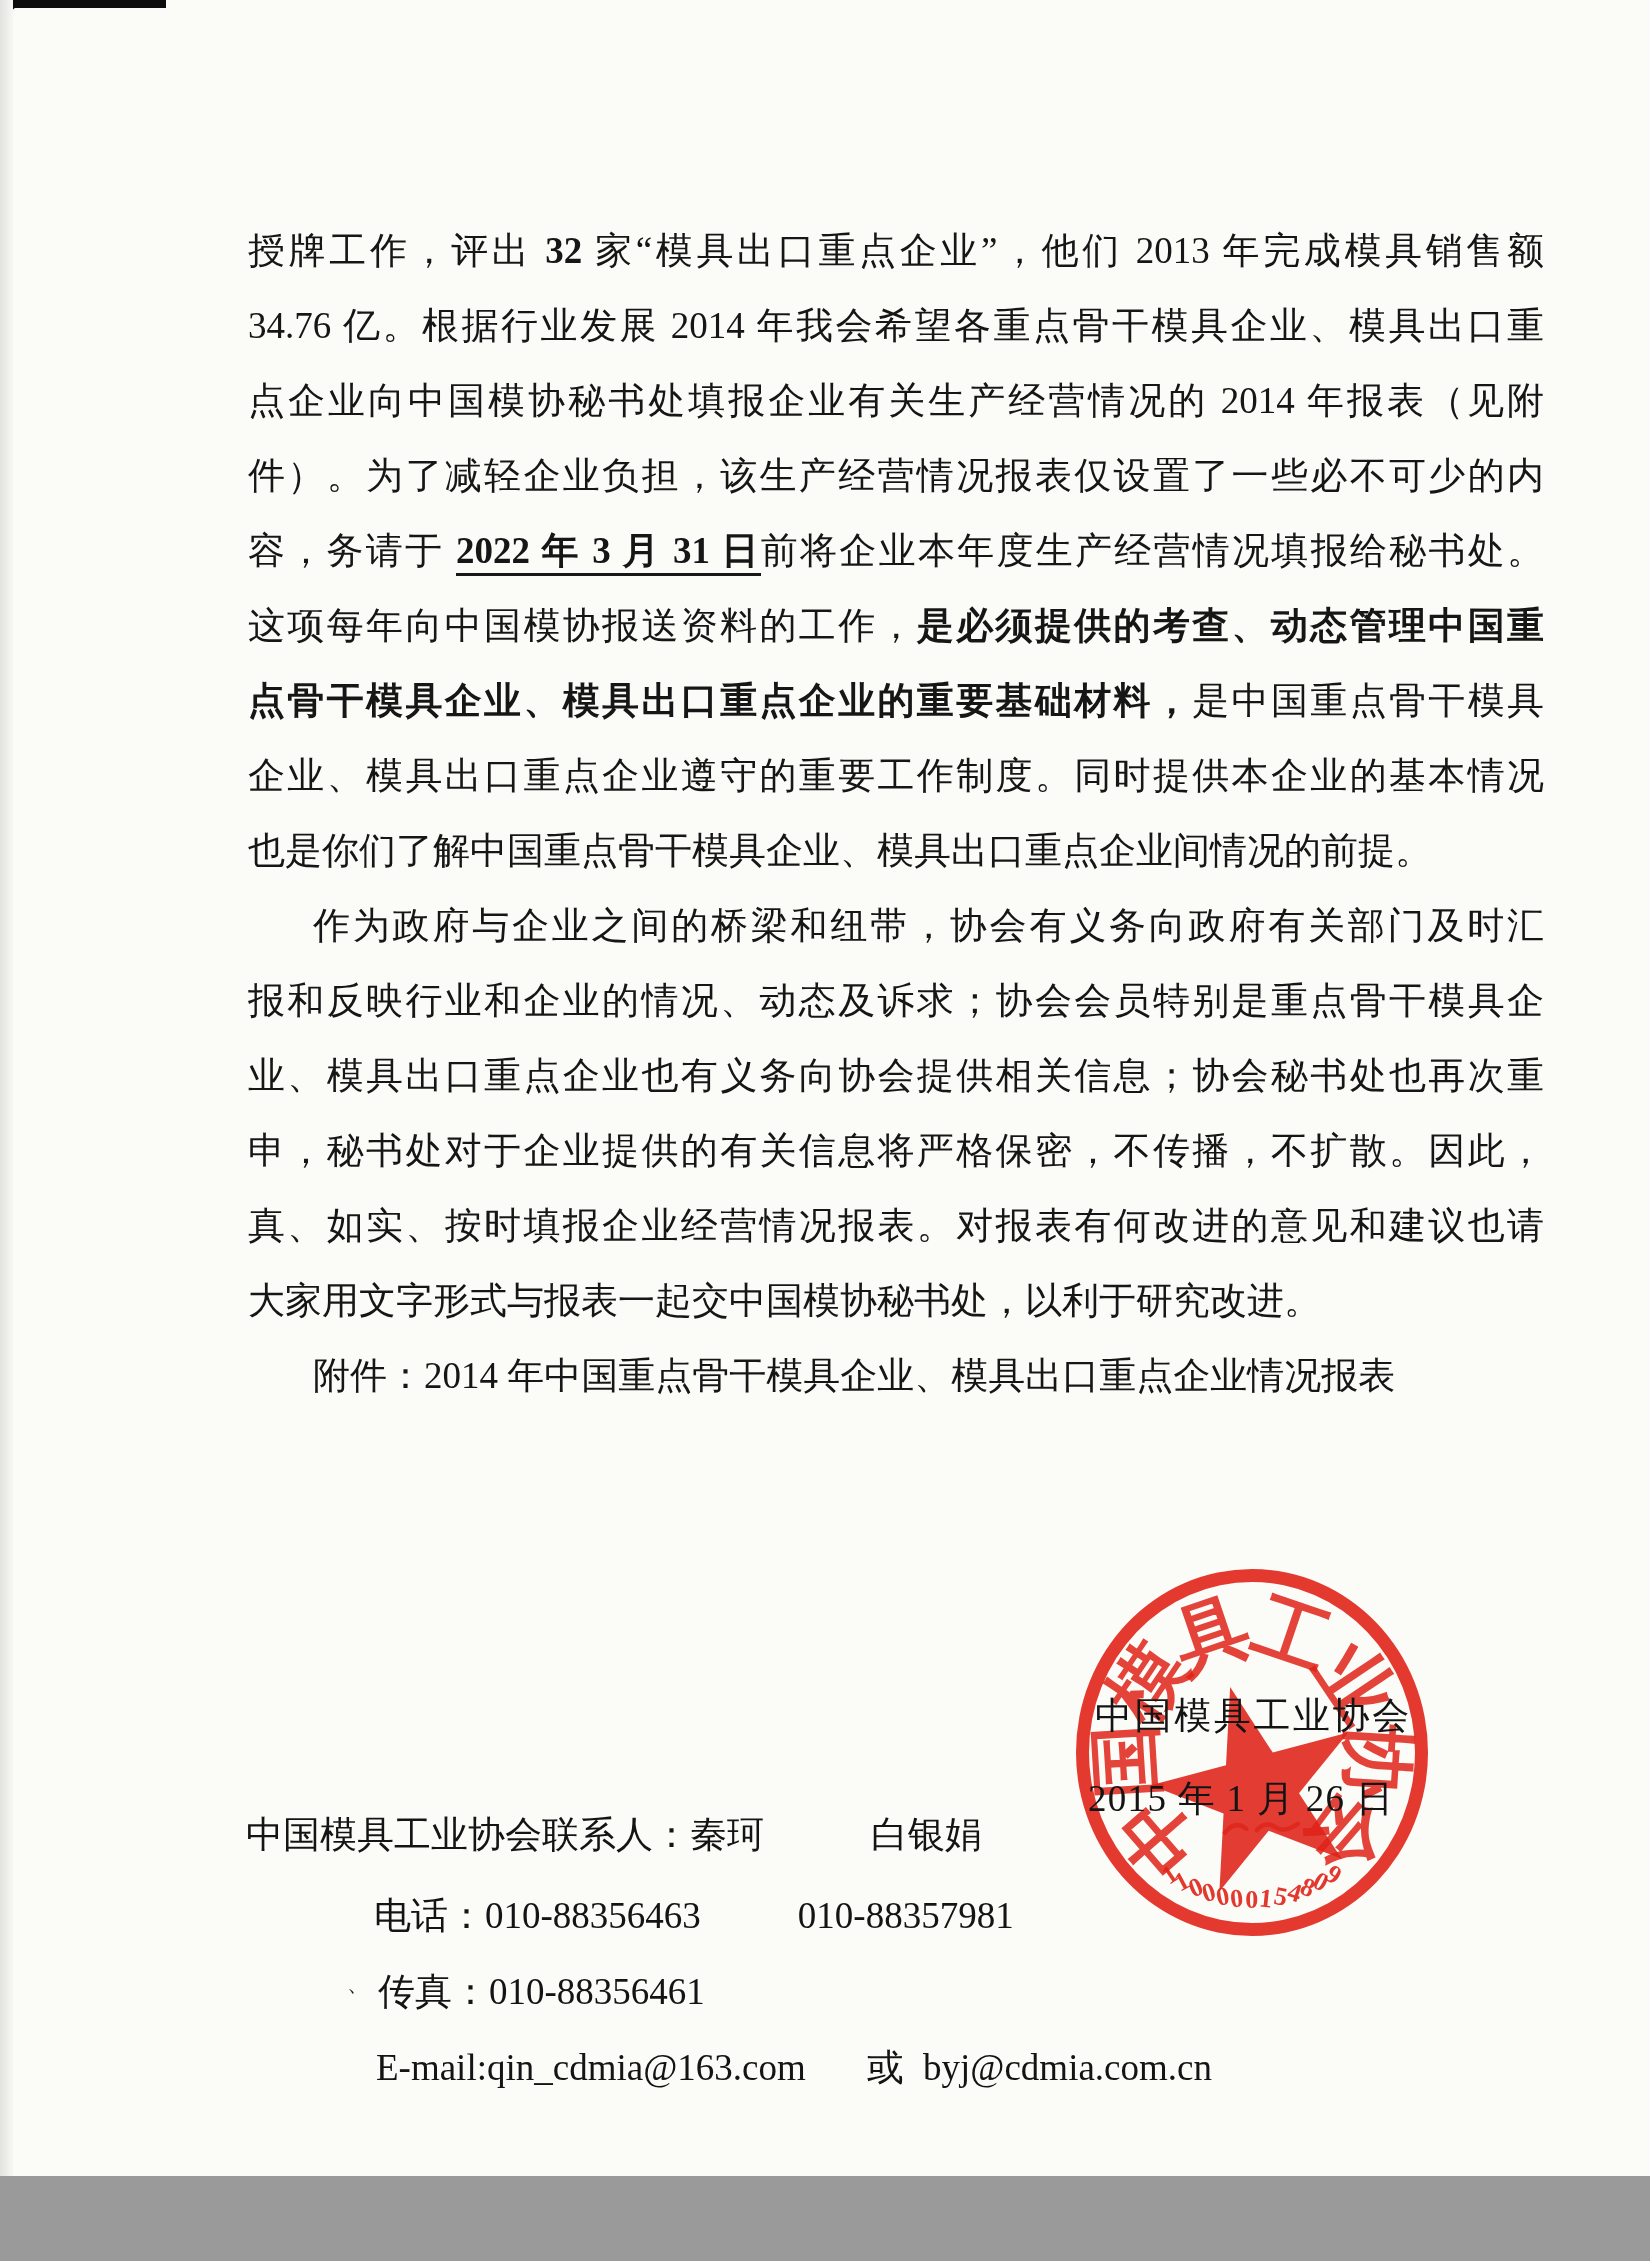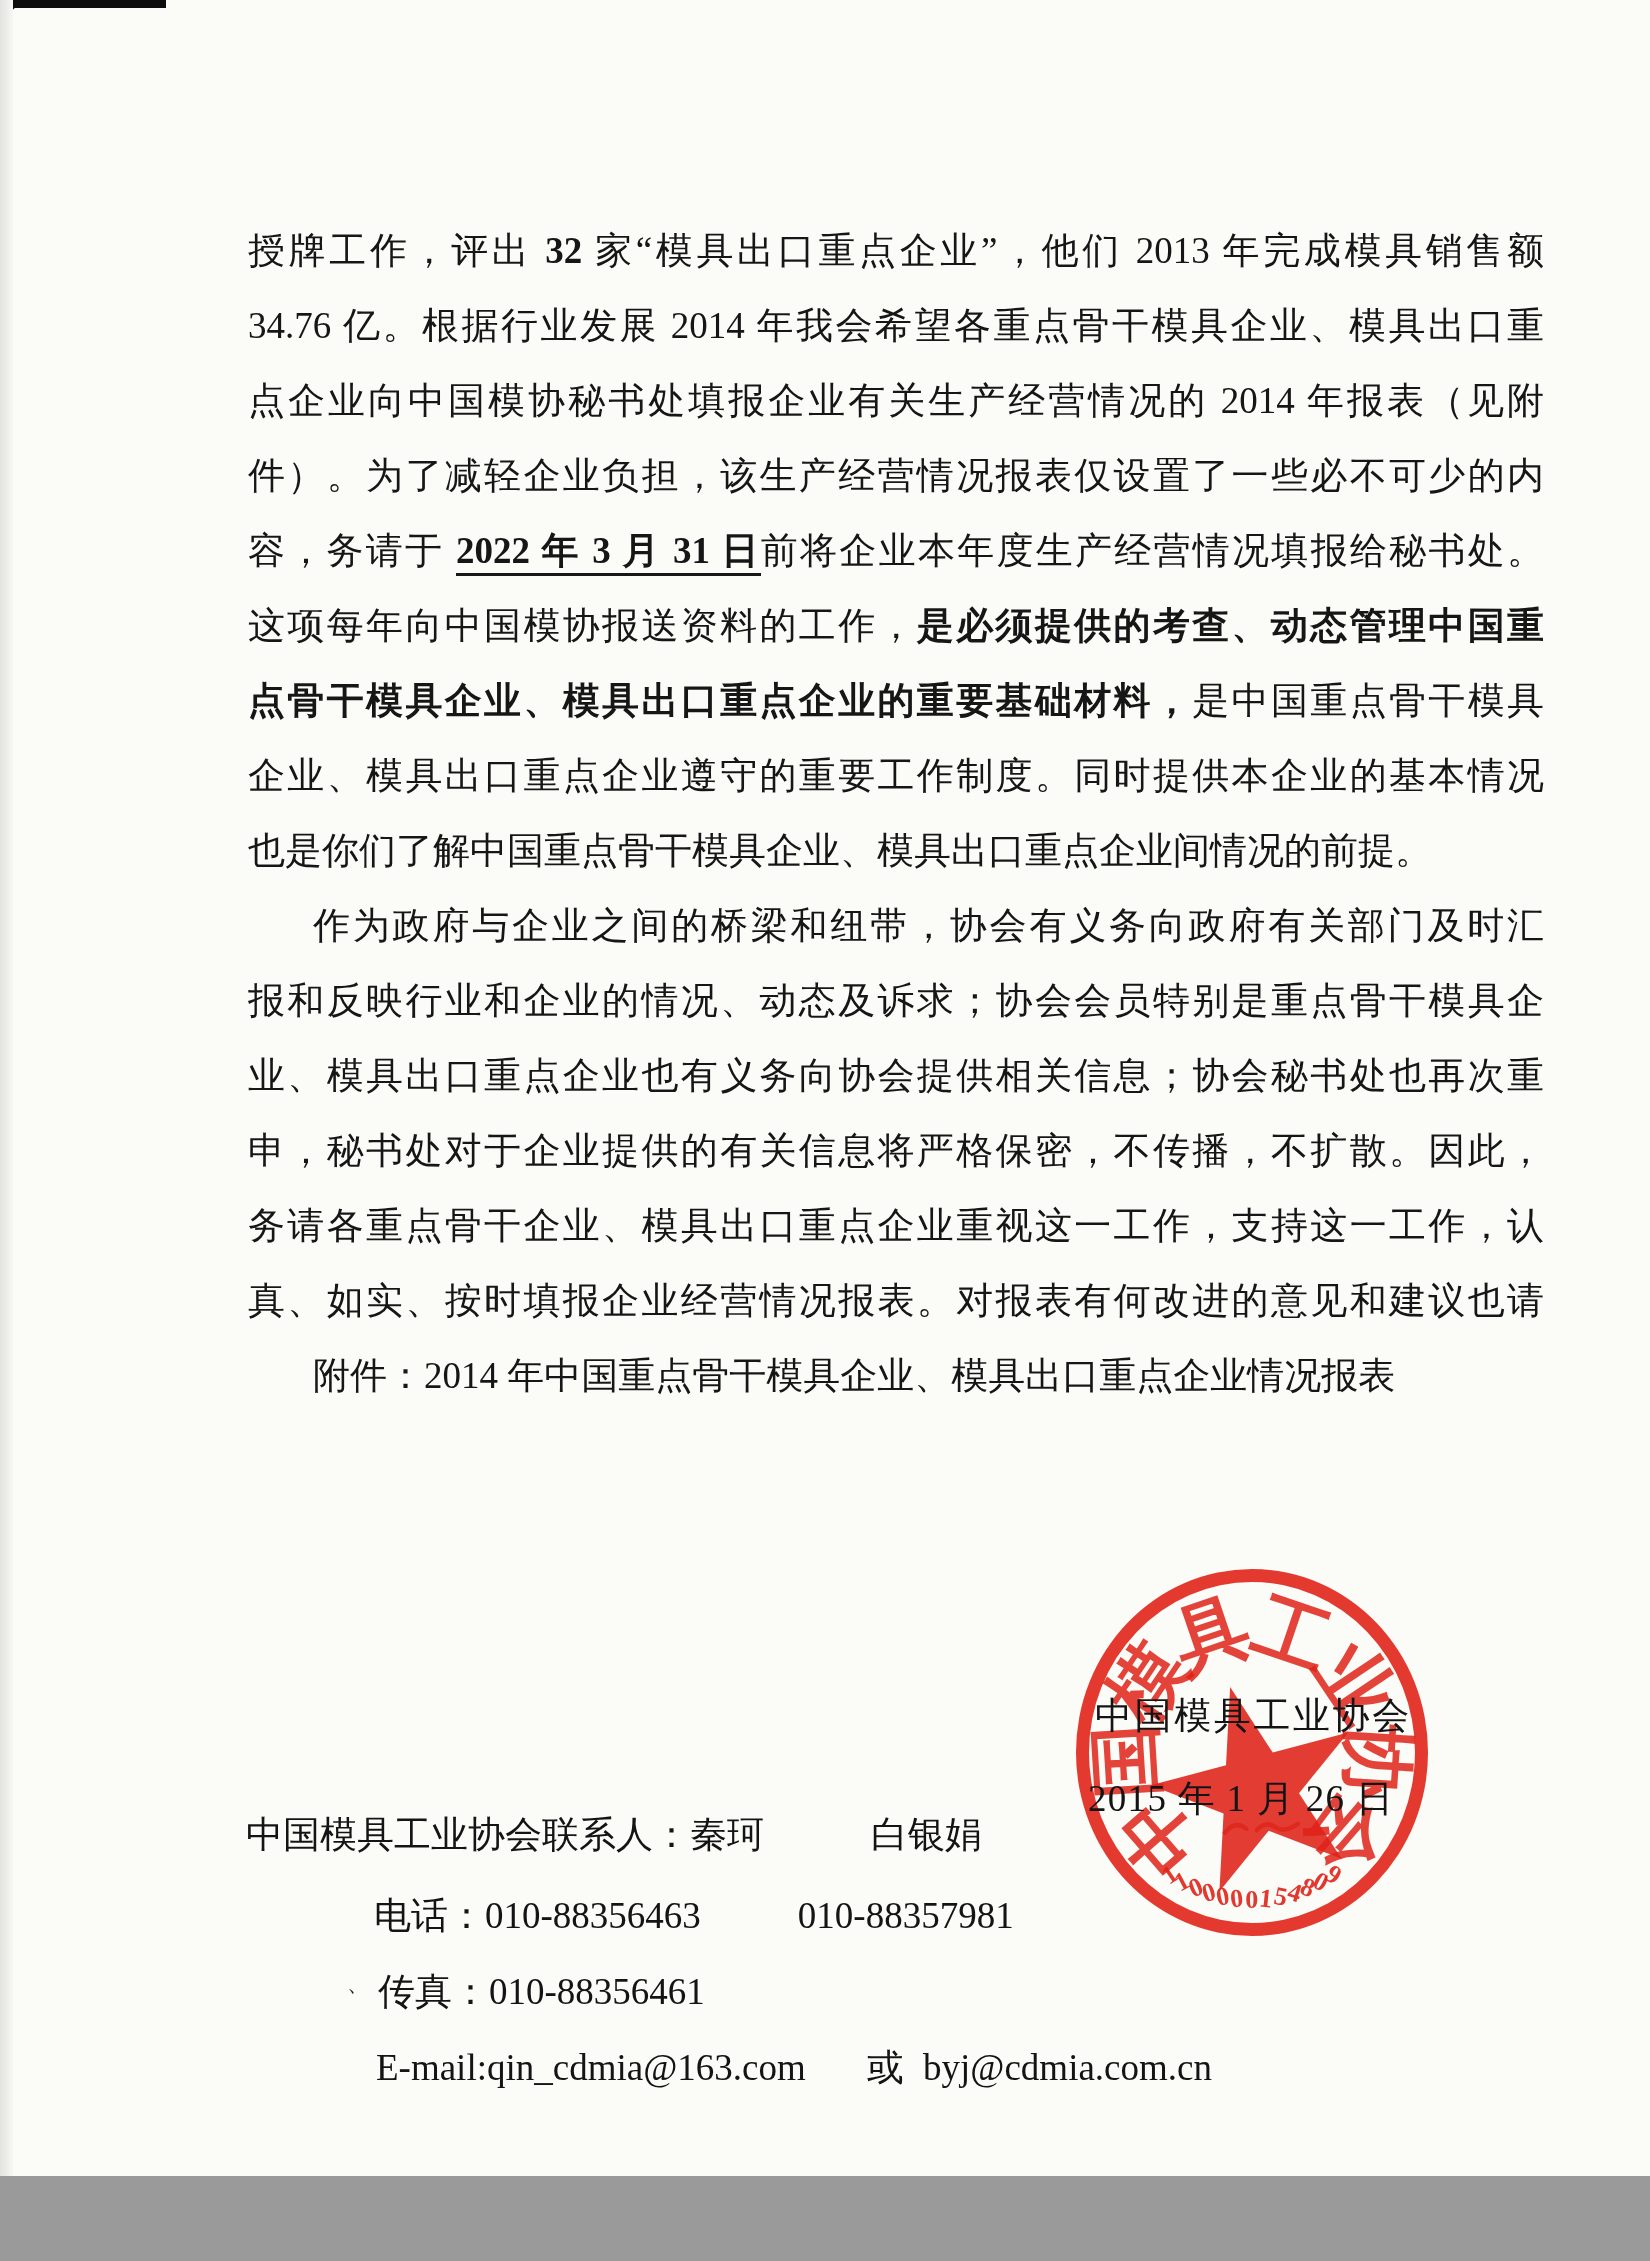--- a/index.html
+++ b/index.html
@@ -72,22 +72,22 @@
       <div class="line fill"><span>件）。为了减轻企业负担，该生产经营情况报表仅设置了一些必不可少的内</span></div>
       <div class="line fill"><span>容，务请于 </span><span class="b u">2022 年 3 月 31 日</span><span>前将企业本年度生产经营情况填报给秘书处。</span></div>
       <div class="line fill"><span>这项每年向中国模协报送资料的工作，</span><span class="b">是必须提供的考查、动态管理中国重</span></div>
       <div class="line fill"><span class="b">点骨干模具企业、模具出口重点企业的重要基础材料，</span><span>是中国重点骨干模具</span></div>
       <div class="line fill"><span>企业、模具出口重点企业遵守的重要工作制度。同时提供本企业的基本情况</span></div>
       <div class="line"><span>也是你们了解中国重点骨干模具企业、模具出口重点企业间情况的前提。</span></div>
       <div class="line fill indent"><span>作为政府与企业之间的桥梁和纽带，协会有义务向政府有关部门及时汇</span></div>
       <div class="line fill"><span>报和反映行业和企业的情况、动态及诉求；协会会员特别是重点骨干模具企</span></div>
       <div class="line fill"><span>业、模具出口重点企业也有义务向协会提供相关信息；协会秘书处也再次重</span></div>
       <div class="line fill"><span>申，秘书处对于企业提供的有关信息将严格保密，不传播，不扩散。因此，</span></div>
-      <div class="line fill"><span>务请各重点骨干企业、模具出口重点企业重视这一工作，支持这一工作，认</span></div>
       <div class="line fill"><span>真、如实、按时填报企业经营情况报表。对报表有何改进的意见和建议也请</span></div>
+      <div class="line"><span>大家用文字形式与报表一起交中国模协秘书处，以利于研究改进。</span></div>
       <div class="line indent"><span>附件：2014 年中国重点骨干模具企业、模具出口重点企业情况报表</span></div>
     </div>
 
   <div id="stamp">
     <div id="stamp-circle"></div>
     <svg id="stamp-star" width="226" height="226" viewBox="-105 -105 210 210">
       <g transform="rotate(-15)">
         <polygon points="0,-100 22.5,-30.9 95.1,-30.9 36.3,11.8 58.8,80.9 0,38.2 -58.8,80.9 -36.3,11.8 -95.1,-30.9 -22.5,-30.9"></polygon>
       </g>
     </svg>

